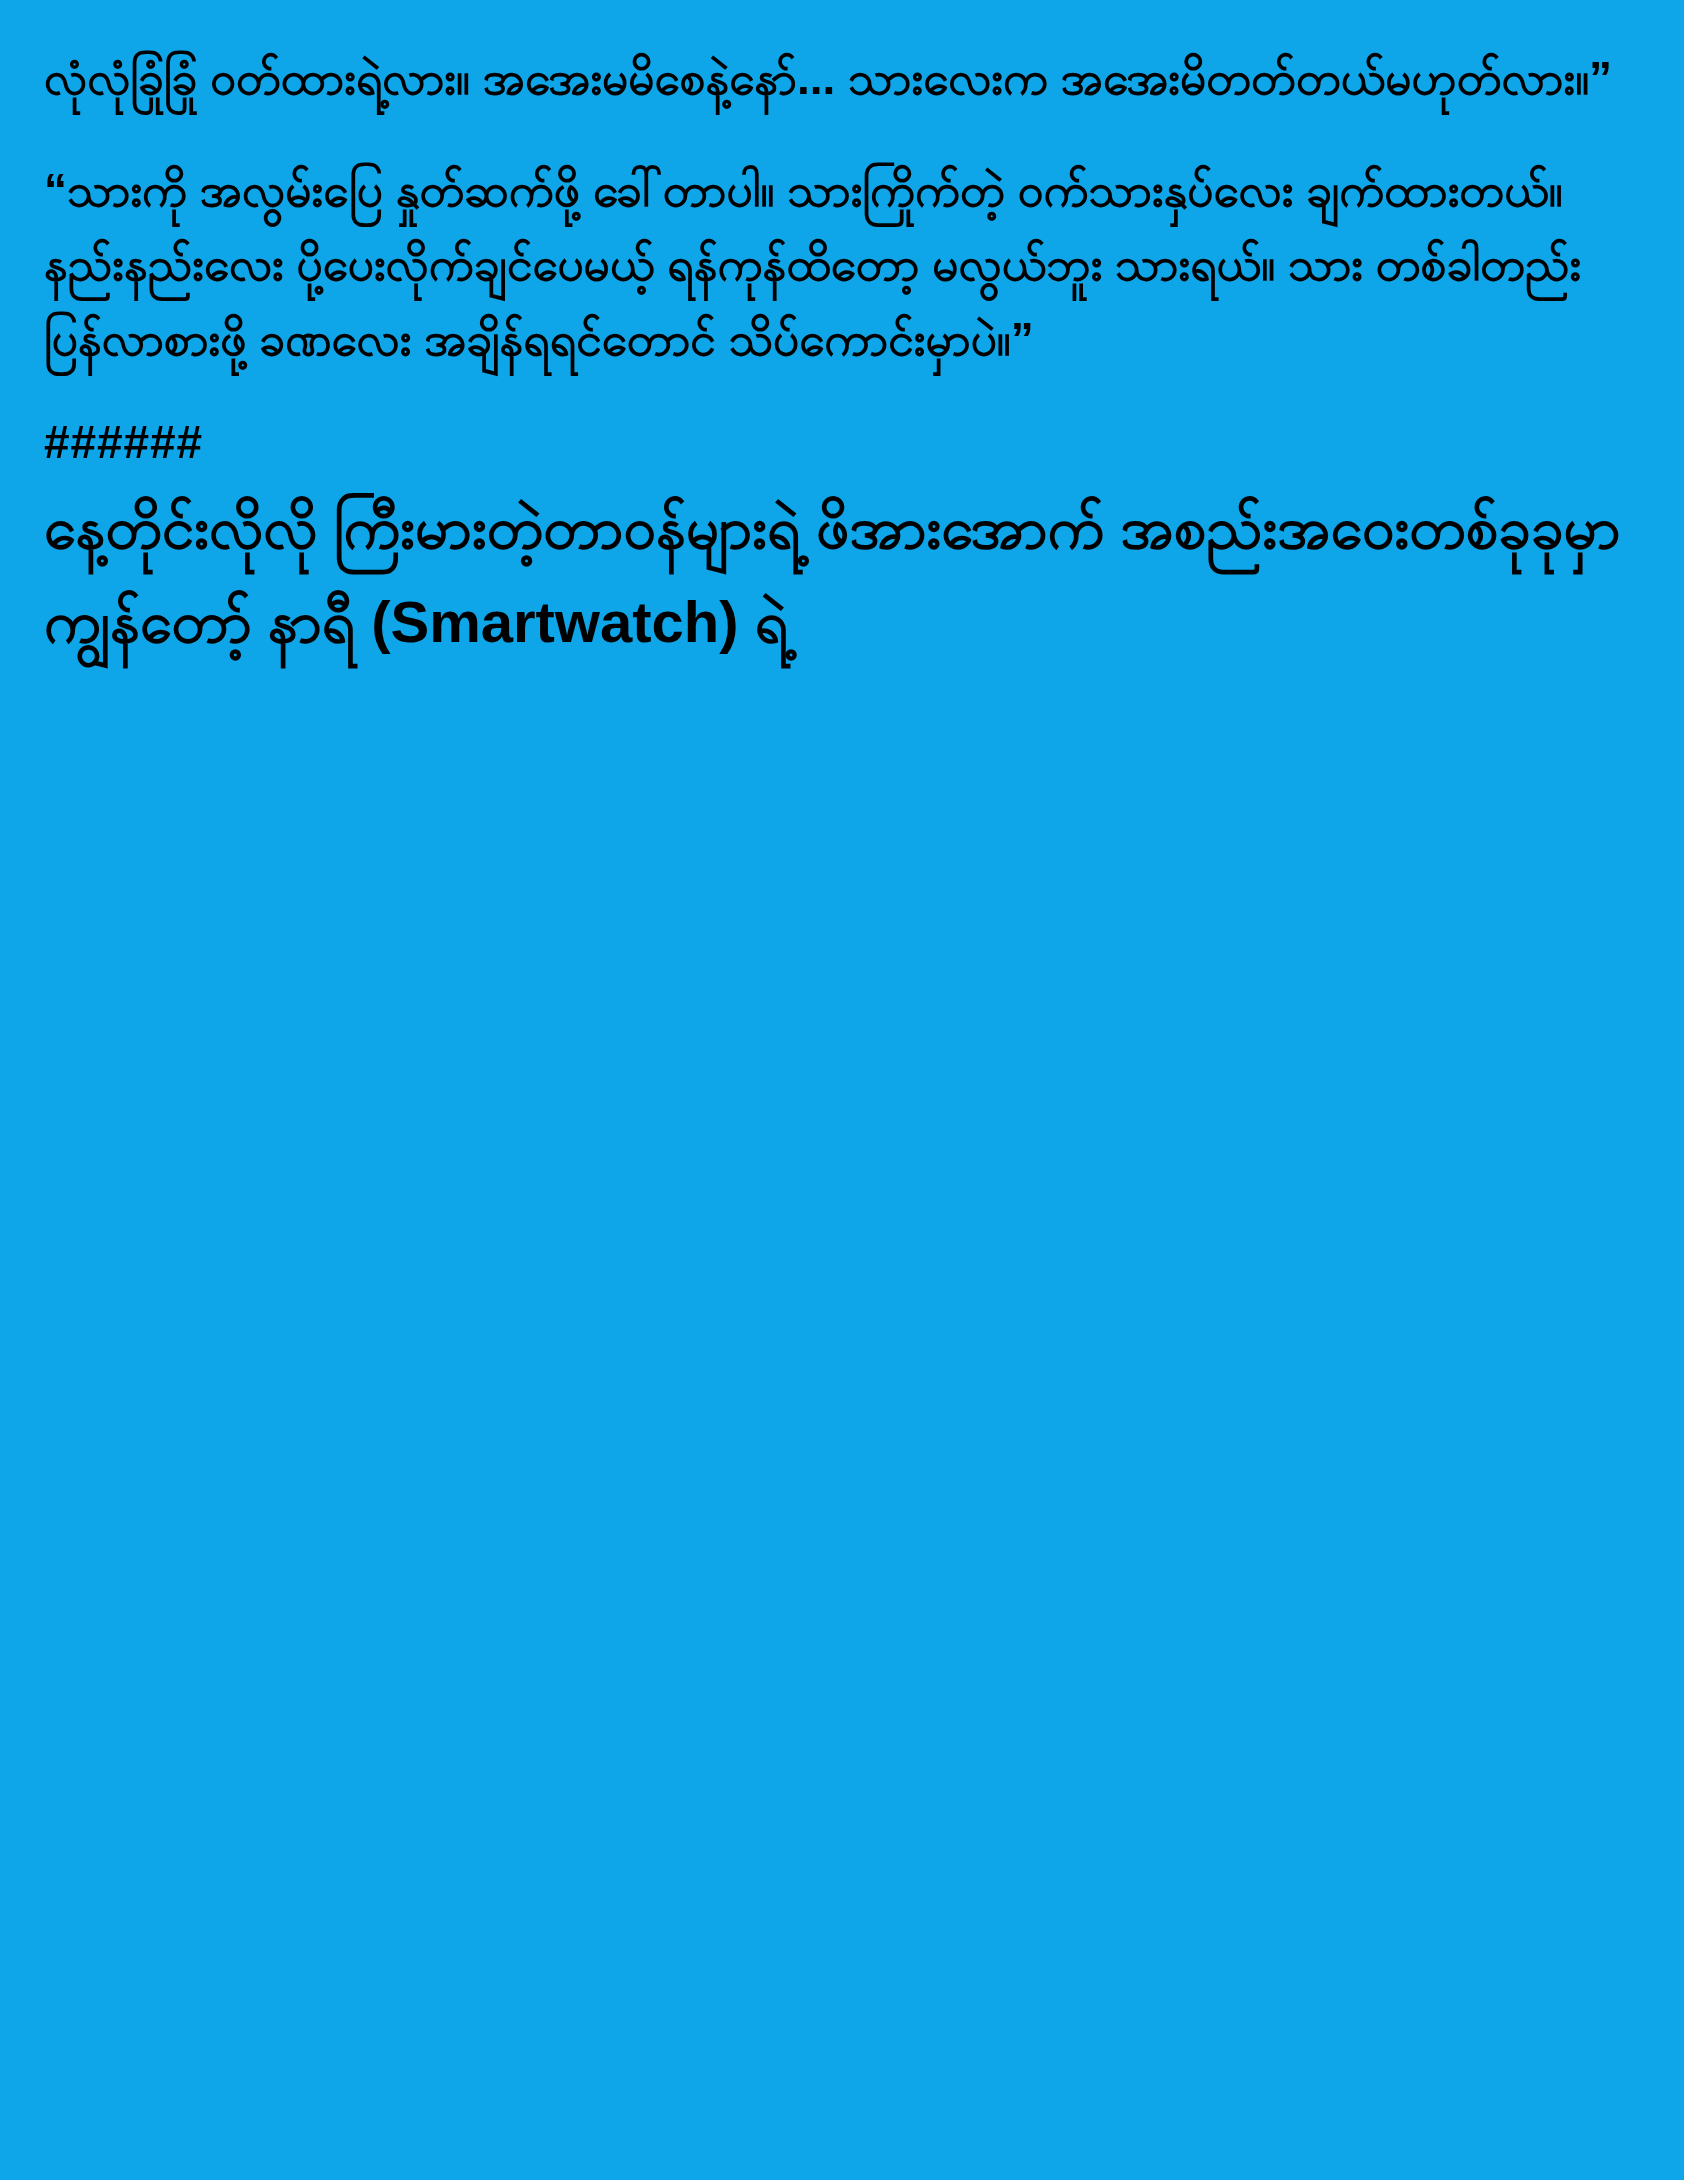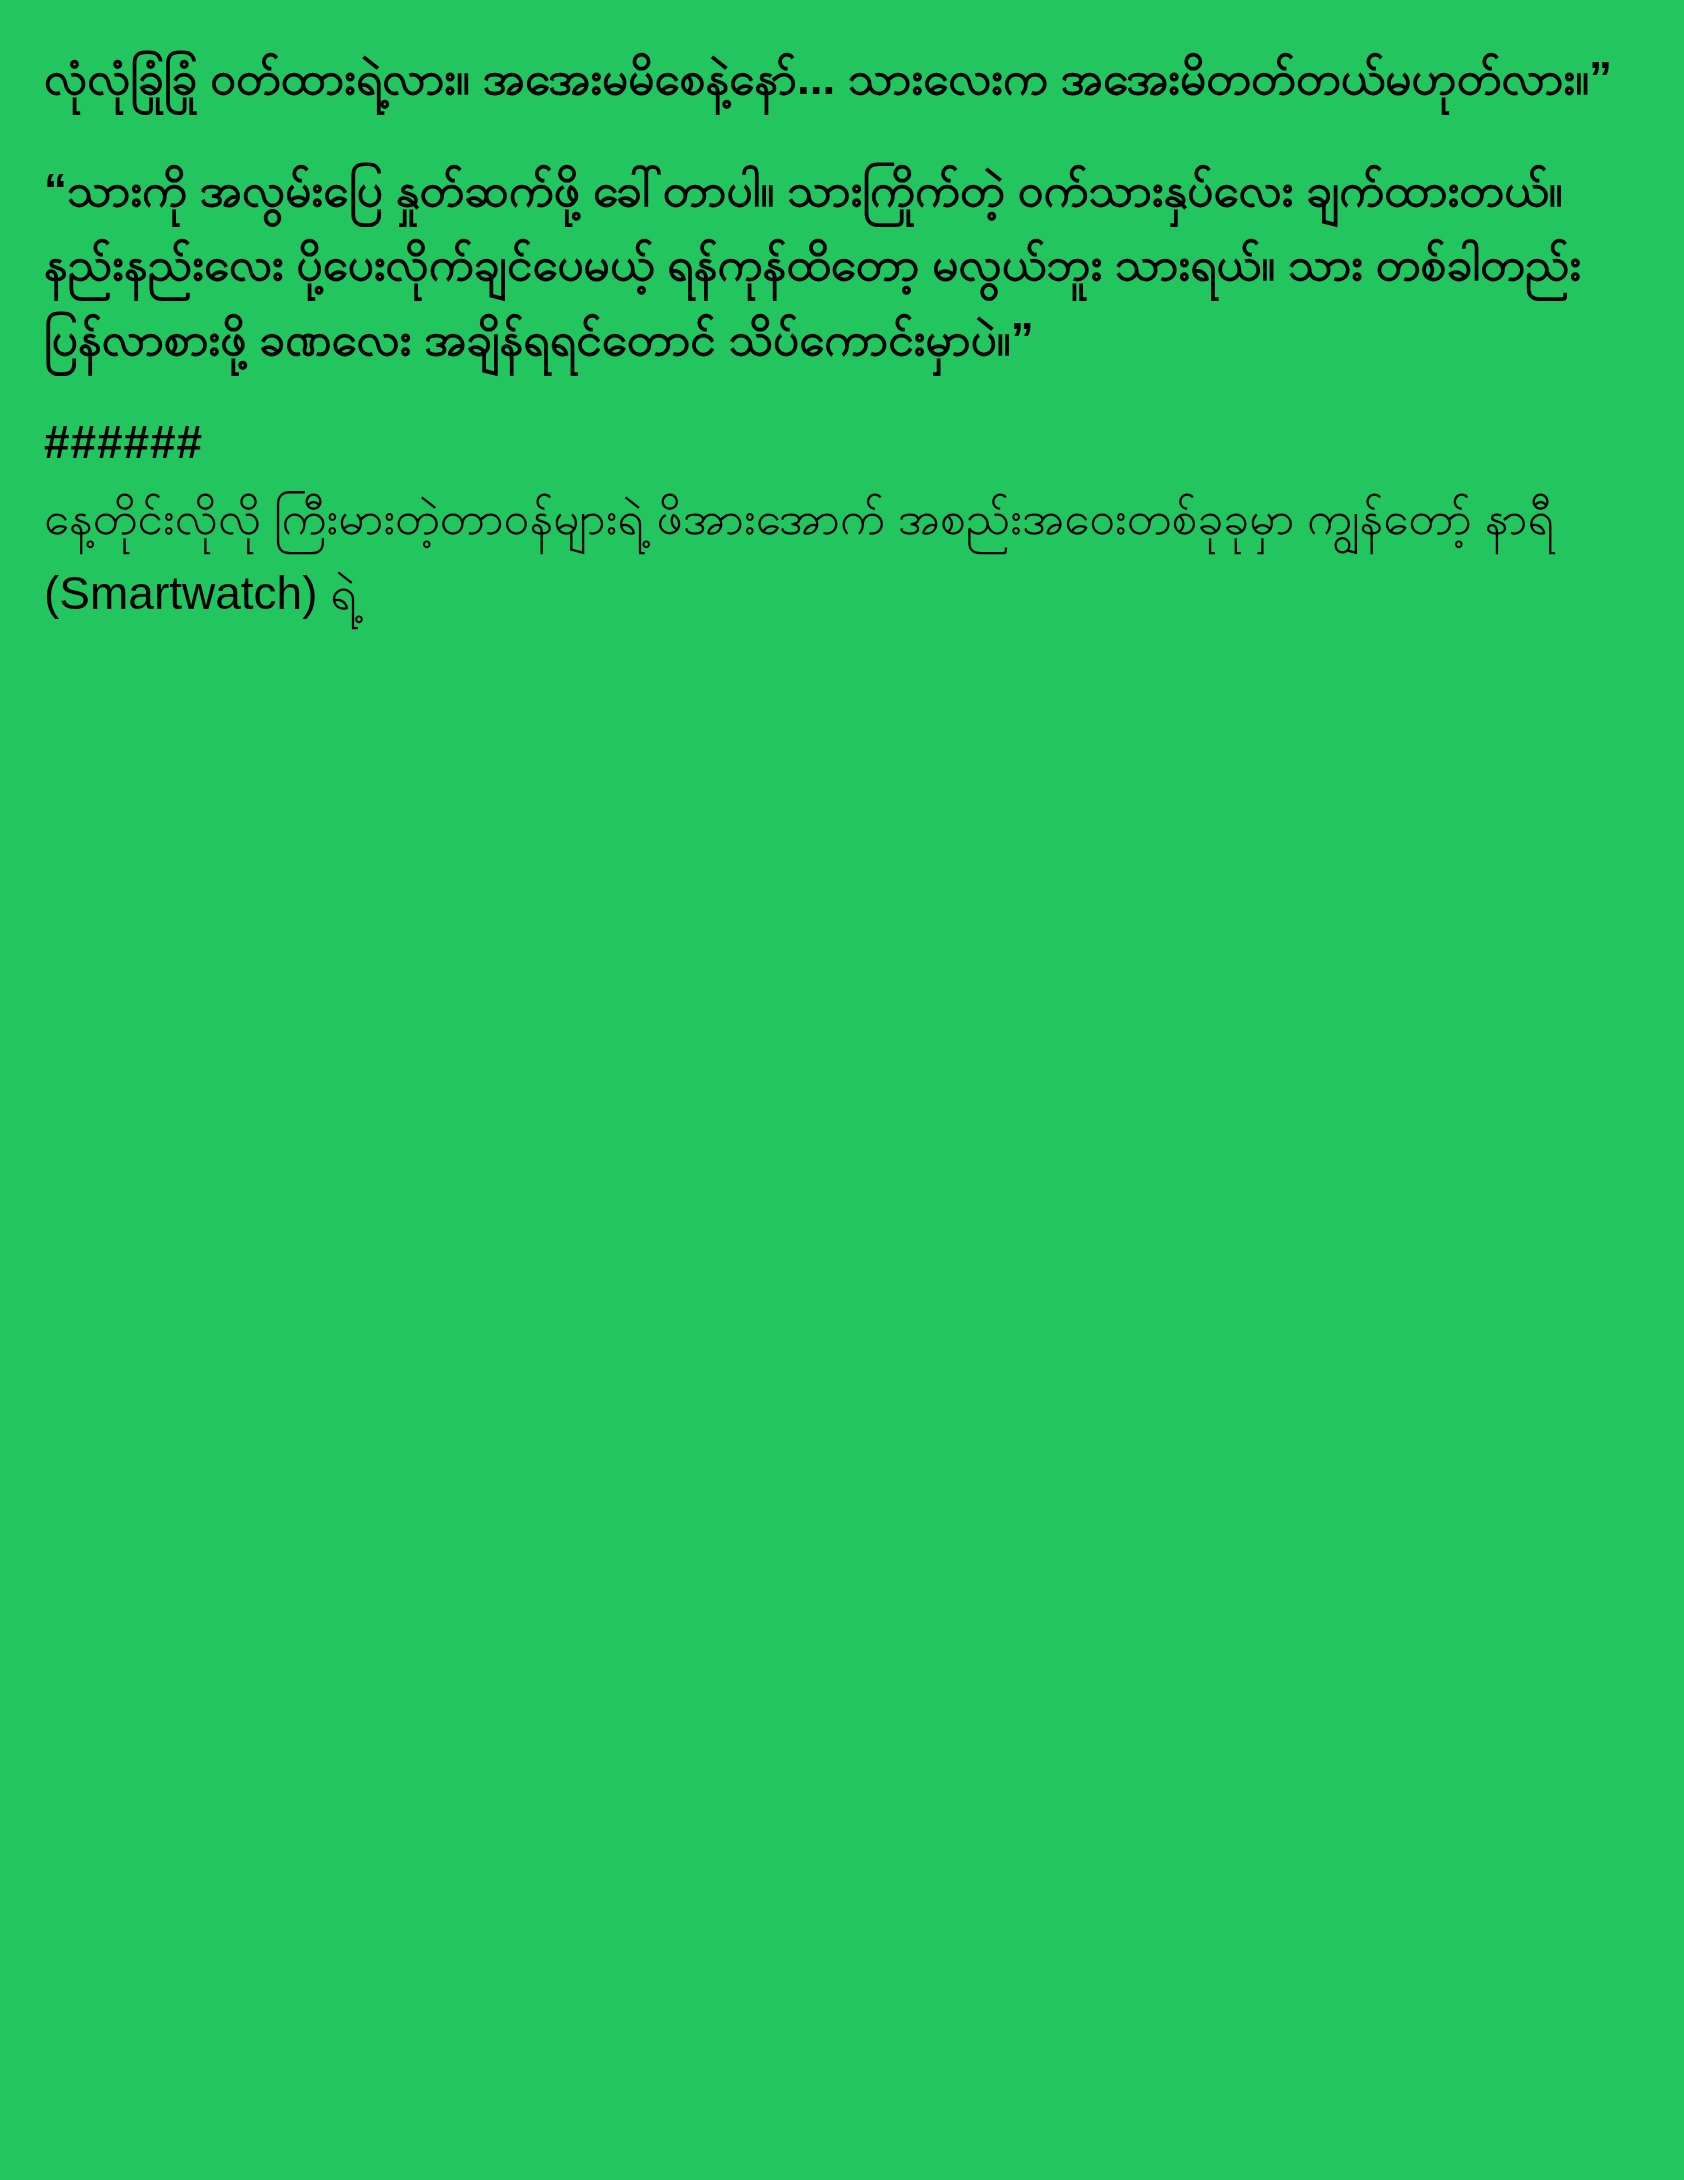--- a/index.html
+++ b/index.html
@@ -13,21 +13,21 @@
     min-height: 2181px;
     font-family: "Liberation Sans", "DejaVu Sans", sans-serif;
     color: #000000;
     -webkit-font-smoothing: antialiased;
   }
   .page {
     box-sizing: border-box;
     width: 1685px;
     min-height: 2181px;
     padding: 41px 51px 36px 44px;
-    background: #22c55e;
+    background: #0ea5e9;
   }
   .para {
     font-size: 46px;
     line-height: 1.62;
     font-weight: 700;
     letter-spacing: 0px;
     margin: 0 0 37px 0;
     word-wrap: break-word;
     overflow-wrap: break-word;
   }
@@ -41,23 +41,23 @@
     font-size: 46px;
     line-height: 1.3;
     font-weight: 700;
     margin: 0 0 8.5px 0;
     letter-spacing: 0.9px;
   }
   .tail-block {
     margin-top: 0;
   }
   .tail-line {
-    font-size: 46px;
+    font-size: 58px;
     line-height: 1.62;
-    font-weight: 400;
+    font-weight: 700;
     margin: 0;
   }
 </style>
 </head>
 <body>
 
 <div class="page">
 
   <p class="para">လုံလုံခြုံခြုံ ဝတ်ထားရဲ့လား။ အအေးမမိစေနဲ့နော်... သားလေးက အအေးမိတတ်တယ်မဟုတ်လား။”</p>
 

